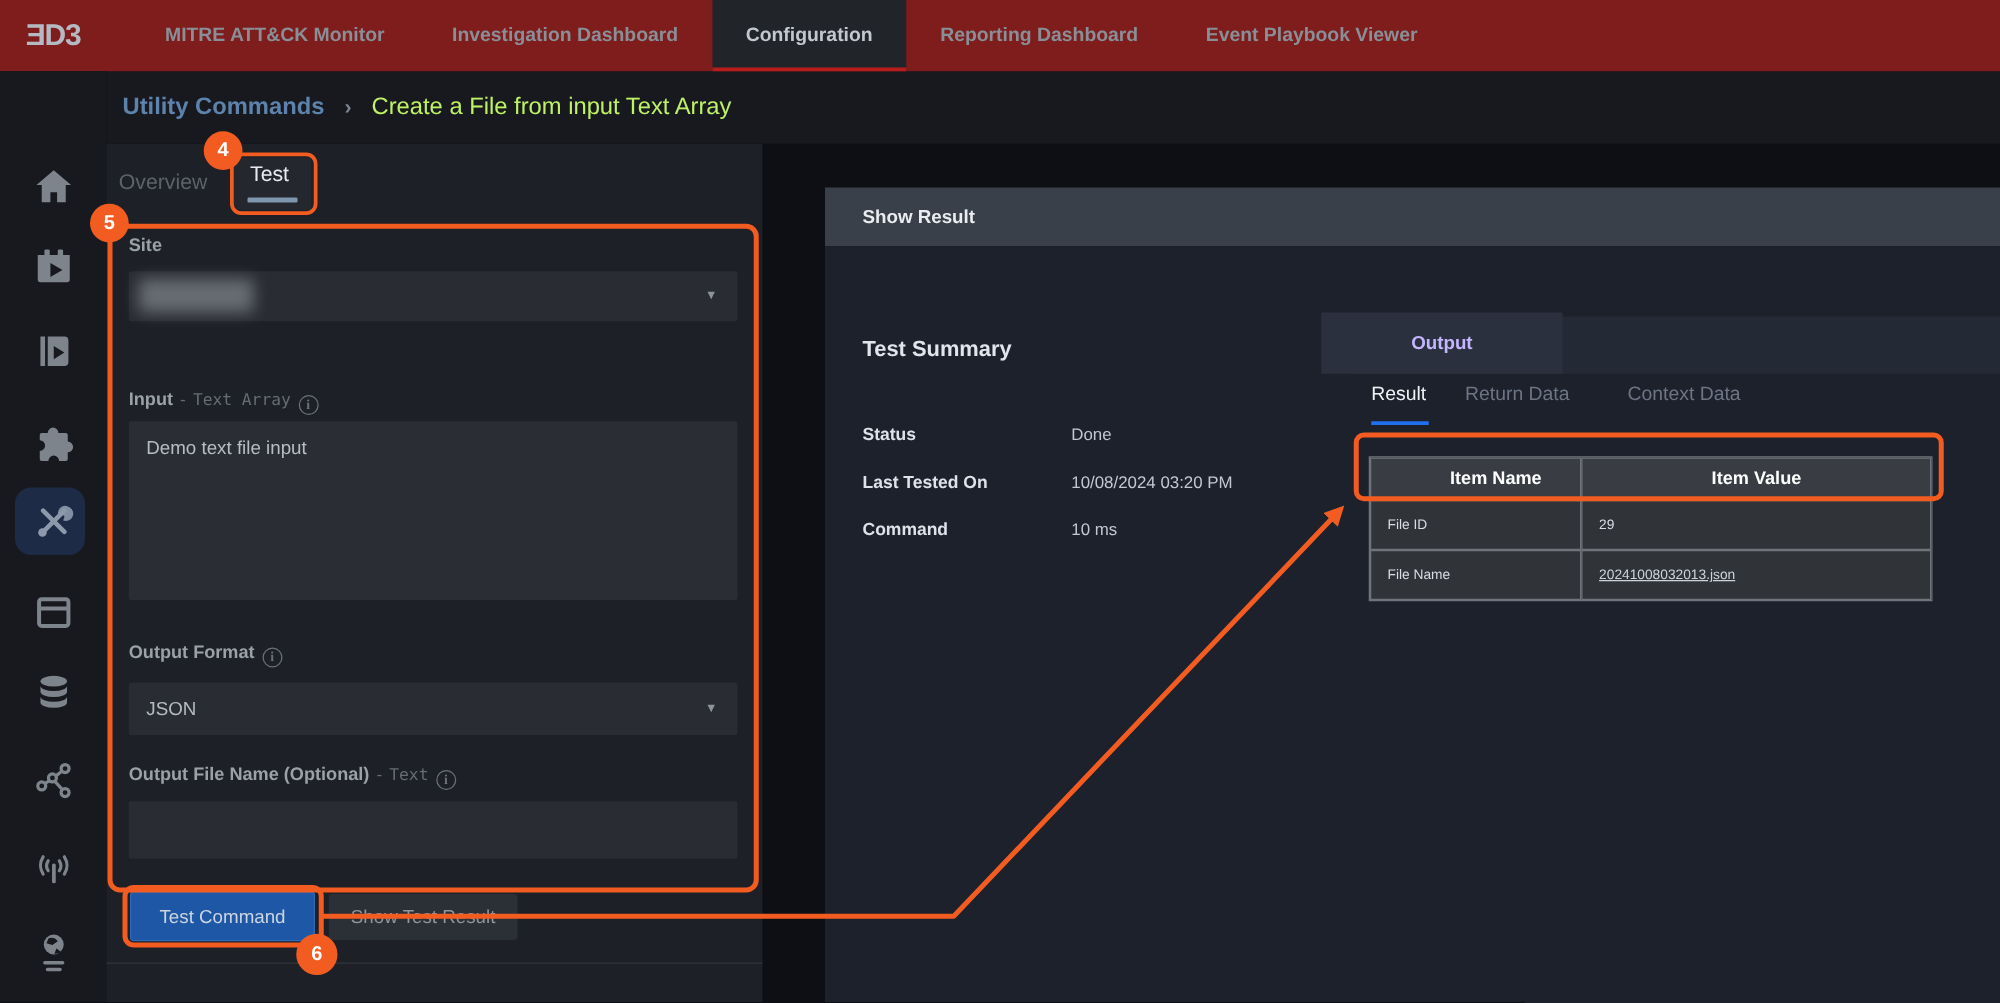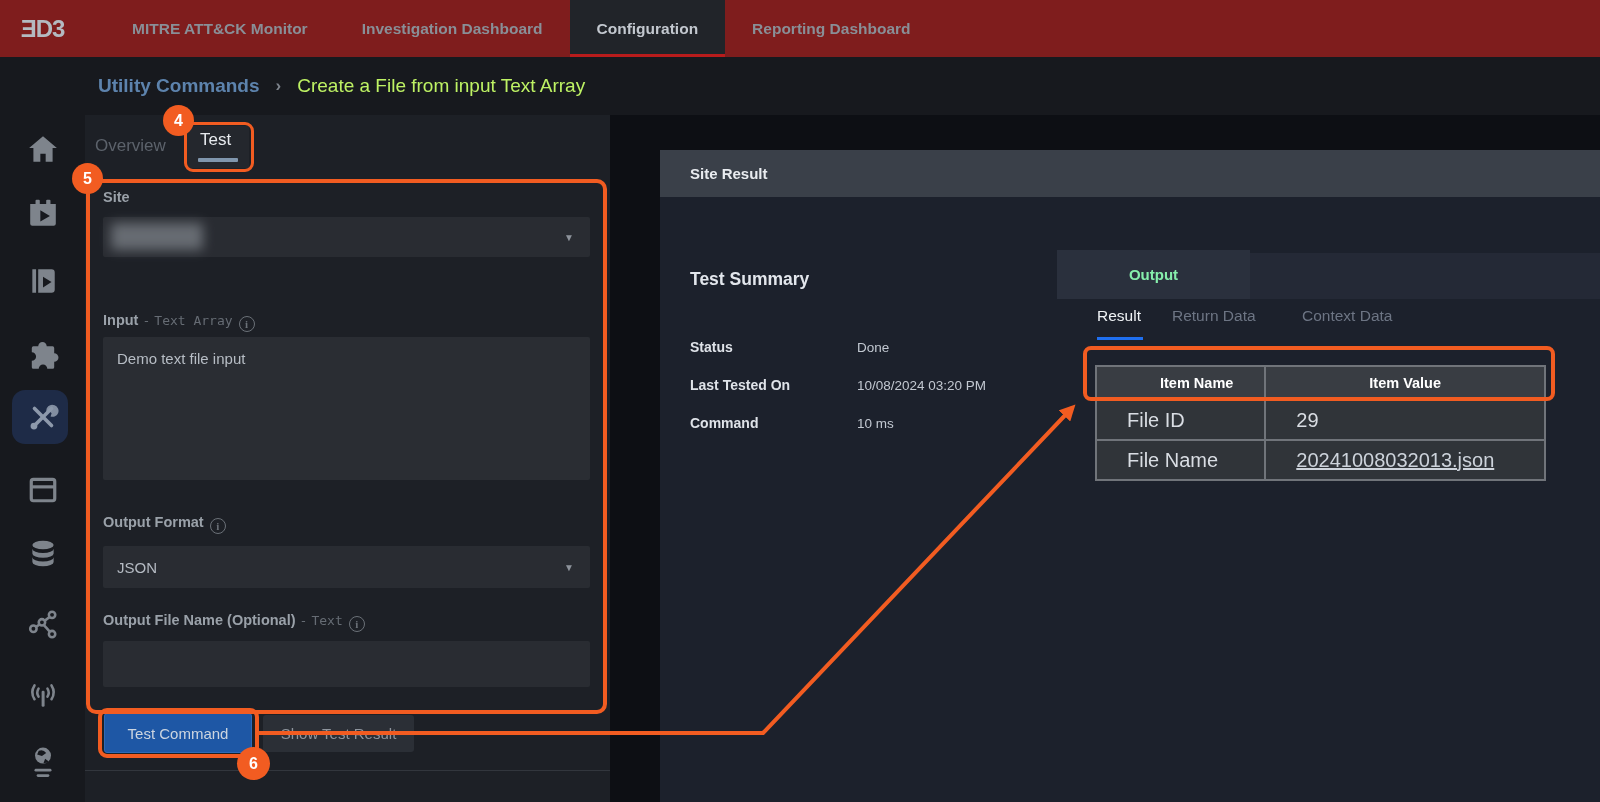--- a/index.html
+++ b/index.html
@@ -51,35 +51,35 @@
   .result-panel { position:absolute; left:660px; top:150px; width:940px; height:652px; }
   .result-header { position:absolute; left:0; top:0; width:940px; height:47px; background:#3a4049; display:flex; align-items:center; }
   .result-header span { margin-left:30px; color:#e9ecf0; font-size:15px; font-weight:bold; }
   .result-body { position:absolute; left:0; top:47px; width:940px; height:605px; background:#1c212c; }
 
   .summary-title { position:absolute; left:30px; top:72px; color:#e2e6ec; font-size:17.5px; font-weight:bold; }
   .sum-label { position:absolute; left:30px; width:160px; color:#dfe3e9; font-size:14px; font-weight:bold; }
   .sum-value { position:absolute; left:197px; color:#c2c8d1; font-size:13.5px; }
 
   .out-band { position:absolute; left:420px; top:56px; width:520px; height:46px; background:#242936; }
-  .out-tab { position:absolute; left:397px; top:53px; width:193px; height:49px; background:#2a303d; display:flex; align-items:center; justify-content:center; color:#86efac; font-size:15px; font-weight:bold; cursor:pointer; }
+  .out-tab { position:absolute; left:397px; top:53px; width:193px; height:49px; background:#2a303d; display:flex; align-items:center; justify-content:center; color:#c4b5fd; font-size:15px; font-weight:bold; cursor:pointer; }
   .subtab { position:absolute; top:110px; font-size:15.5px; cursor:pointer; }
   .subtab.on { color:#f0f3f6; }
   .subtab.off { color:#6d7584; }
   .subtab-underline { position:absolute; left:437px; top:140px; width:46px; height:3px; background:#1f6ff0; }
 
   
   .rtable { position:absolute; left:435px; top:168px; width:451px; border:1px solid #70747a; border-collapse:collapse; }
   .rtable div.cell { border:1px solid #70747a; }
   .trow { display:flex; }
   .cell { display:flex; align-items:center; }
   .c1 { width:170px;padding-left:32px; }
   .c2 { width:281px; }
   .th { height:34px; background:#393d43; color:#ffffff; font-weight:bold; font-size:14.5px; justify-content:center; }
-  .td { height:40px; background:#303439; color:#d9dde3; font-size:20px; padding-left:30px; }
+  .td { height:40px; background:#303439; color:#d9dde3; font-size:11px; padding-left:13px; }
   .filelink { color:#cdd3db; text-decoration:underline; cursor:pointer; }
 
   
   .anno { position:absolute; border:4px solid #f25c21; pointer-events:none; z-index:6; }
   .anno-test { left:184px; top:122px; width:70px; height:50px; border-radius:9px; border-width:3.5px; }
   .anno-form { left:86px; top:179px; width:521px; height:535px; border-radius:10px; }
   .anno-btn { left:98px; top:708px; width:161px; height:50px; border-radius:9px; }
   .anno-row { left:1083px; top:346px; width:472px; height:55px; border-radius:8px; z-index:5; }
   .badge { position:absolute; width:31px; height:31px; border-radius:50%; background:#f25c21; color:#fff; font-size:16px; font-weight:bold; display:flex; align-items:center; justify-content:center; z-index:7; }
   .badge4 { left:163px; top:105px; }
@@ -92,20 +92,21 @@
 
 <div class="screen">
 
   <div class="topnav">
     <div class="logo">ƎD3</div>
     <div class="navitems">
       <div class="navitem">MITRE ATT&amp;CK Monitor</div>
       <div class="navitem">Investigation Dashboard</div>
       <div class="navitem active">Configuration</div>
       <div class="navitem">Reporting Dashboard</div>
+      <div class="navitem">Event Playbook Viewer</div>
     </div>
   </div>
 
   <div class="breadcrumb-row">
     <span class="crumb-parent">Utility Commands</span>
     <span class="crumb-sep">›</span>
     <span class="crumb-current">Create a File from input Text Array</span>
   </div>
 
   <div class="sidebar">
@@ -232,21 +233,21 @@
     <span class="type-anno">Text</span><span class="info">i</span>
   </div>
   <div class="textin" style="left:103px; top:641px; width:487px; height:46px;"></div>
 
   <div class="btn-primary">Test Command</div>
   <div class="btn-secondary">Show Test Result</div>
   <div class="divider"></div>
 
   <div class="result-panel">
     <div class="result-header">
-      <span>Site Result</span>
+      <span>Show Result</span>
     </div>
     <div class="result-body">
       <div class="summary-title">Test Summary</div>
       <div class="sum-label" style="top:142px;">Status</div>
       <div class="sum-value" style="top:143px;">Done</div>
       <div class="sum-label" style="top:180px;">Last Tested On</div>
       <div class="sum-value" style="top:181px;">10/08/2024 03:20 PM</div>
       <div class="sum-label" style="top:218px;">Command</div>
       <div class="sum-value" style="top:219px;">10 ms</div>
 

